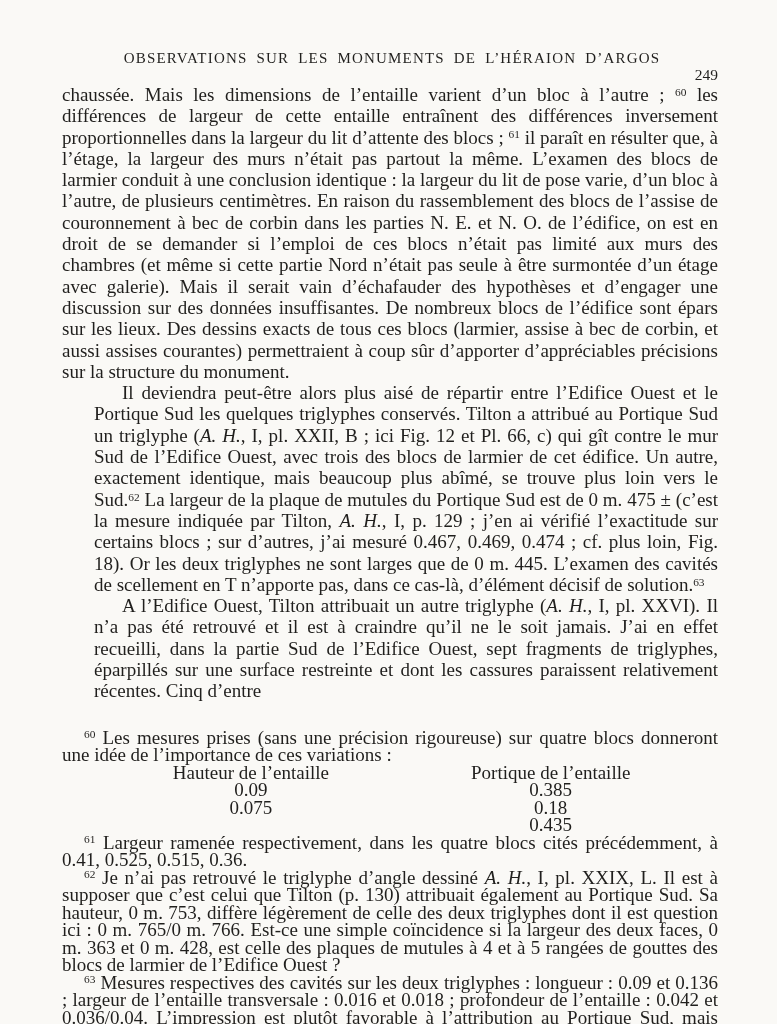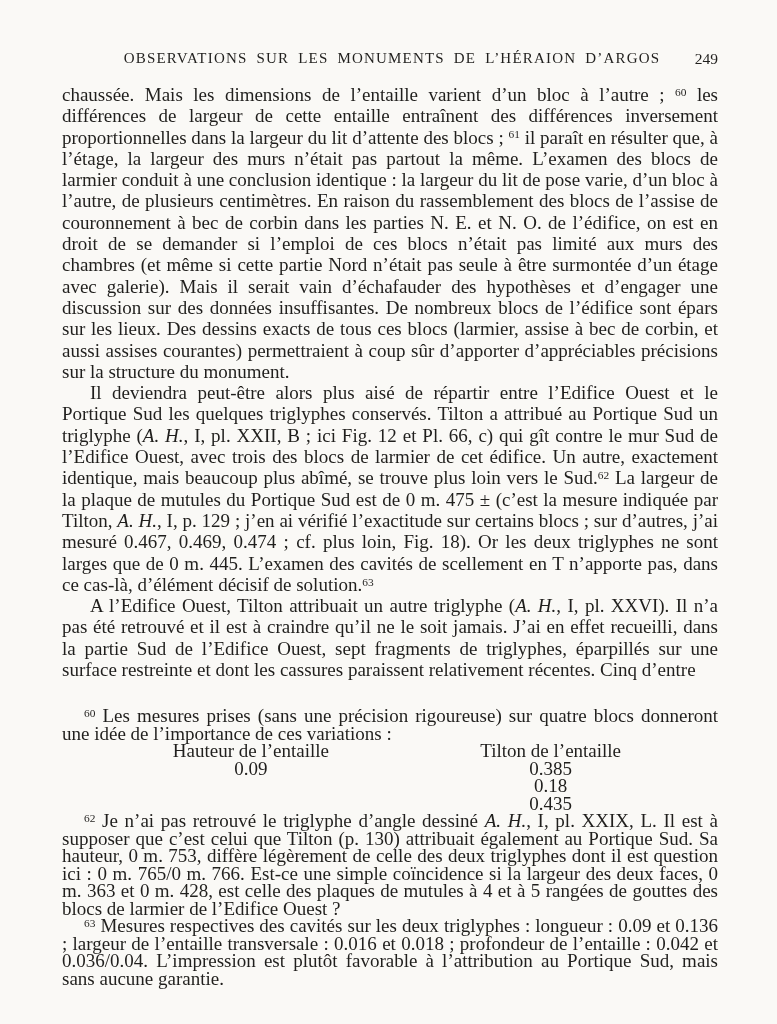--- a/index.html
+++ b/index.html
@@ -29,33 +29,34 @@
     right: 0;
     text-align: center;
     font-size: 15px;
     letter-spacing: 1.2px;
     word-spacing: 4px;
     white-space: nowrap;
   }
   .page-number {
     position: absolute;
     right: 0;
-    top: 0;
+    top: 16px;
     font-size: 15.5px;
   }
   .body-text {
     font-size: 19px;
     line-height: 21.3px;
     text-align: justify;
   }
   p.para {
     margin: 0;
   }
   p.para.indented {
     text-indent: 28px;
+    margin-left: 32px;
   }
   sup {
     font-size: 0.6em;
     line-height: 0;
     vertical-align: baseline;
     position: relative;
     top: -0.45em;
     letter-spacing: 0;
   }
   .footnotes {
@@ -94,26 +95,28 @@
   </div>
 
   <div class="footnotes">
 
     <p class="fn"><sup>60</sup> Les mesures prises (sans une précision rigoureuse) sur quatre blocs donneront une idée de l’importance de ces variations :</p>
 
     <div class="fn-table">
       <div class="fn-col fn-col-1">
         <div>Hauteur de l’entaille</div>
         <div>0.09</div>
+        <div>0.075</div>
       </div>
       <div class="fn-col fn-col-2">
-        <div>Tilton de l’entaille</div>
+        <div>Portique de l’entaille</div>
         <div>0.385</div>
         <div>0.18</div>
         <div>0.435</div>
       </div>
     </div>
 
+    <p class="fn"><sup>61</sup> Largeur ramenée respectivement, dans les quatre blocs cités précédemment, à 0.41, 0.525, 0.515, 0.36.</p>
     <p class="fn"><sup>62</sup> Je n’ai pas retrouvé le triglyphe d’angle dessiné <i>A. H.</i>, I, pl. XXIX, L.  Il est à supposer que c’est celui que Tilton (p. 130) attribuait également au Portique Sud.  Sa hauteur, 0 m. 753, diffère légèrement de celle des deux triglyphes dont il est question ici : 0 m. 765/0 m. 766.  Est-ce une simple coïncidence si la largeur des deux faces, 0 m. 363 et 0 m. 428, est celle des plaques de mutules à 4 et à 5 rangées de gouttes des blocs de larmier de l’Edifice Ouest ?</p>
     <p class="fn"><sup>63</sup> Mesures respectives des cavités sur les deux triglyphes : longueur : 0.09 et 0.136 ; largeur de l’entaille transversale : 0.016 et 0.018 ; profondeur de l’entaille : 0.042 et 0.036/0.04.  L’impression est plutôt favorable à l’attribution au Portique Sud, mais sans aucune garantie.</p>
   </div>
 
 </div>
 
 </body></html>

